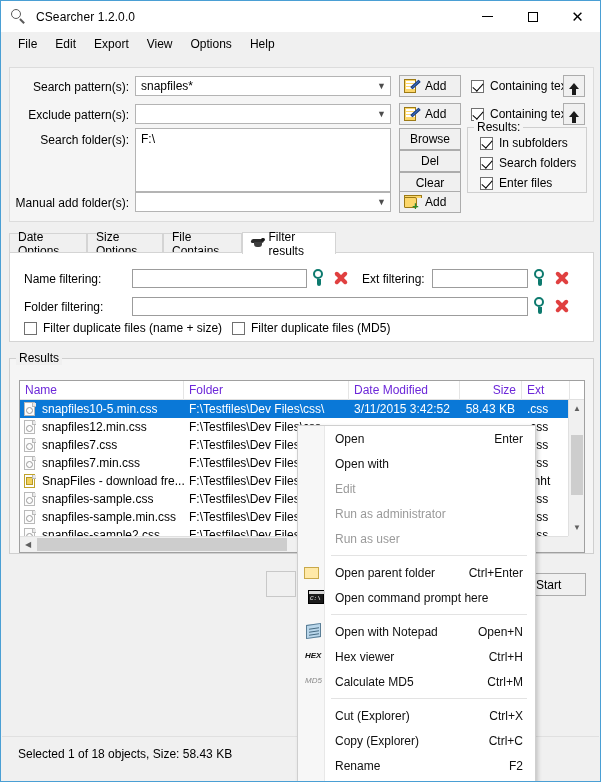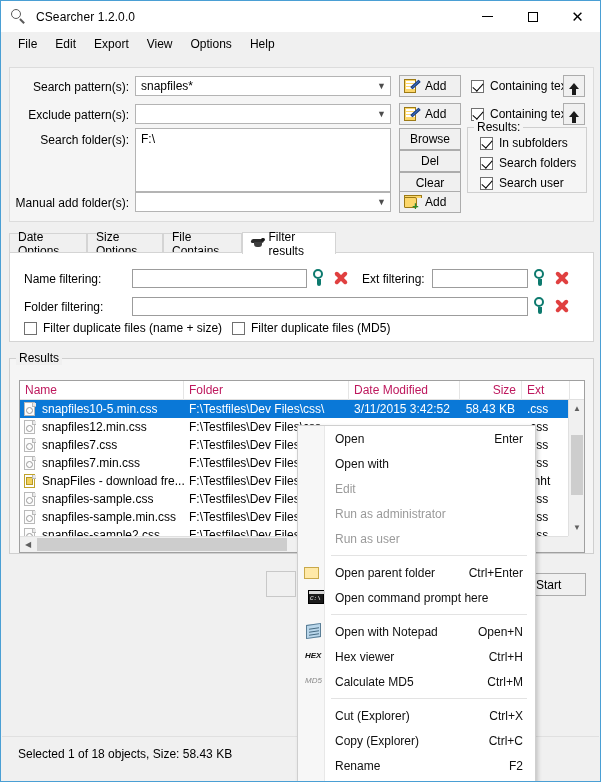--- a/index.html
+++ b/index.html
@@ -194,21 +194,21 @@
   .ic-x span:last-child  { transform:rotate(-45deg); }
   
   .results-fs { left:8px; top:357px; width:585px; height:196px; background:#f5f5f5; }
   .listview {
     position:absolute; left:18px; top:379px; width:566px; height:173px;
     background:#ffffff; border:1px solid #a0a0a0; overflow:hidden;
   }
   .lv-head {
     position:absolute; left:0; top:0; width:100%; height:19px;
     background:#ffffff; border-bottom:1px solid #e0e0e0;
-    display:flex; font-size:12px; color:#be185d;
+    display:flex; font-size:12px; color:#6d28d9;
   }
   .lv-head .hc {
     border-right:1px solid #e5e5e5; padding:2px 5px 0 5px; height:19px;
     white-space:nowrap; overflow:hidden;
   }
   .lv-rows { position:absolute; left:0; top:19px; width:100%; }
   .lv-row { height:18px; display:flex; font-size:12px; color:#000; align-items:center; }
   .lv-row.sel { background:#0a78d7; color:#ffffff; }
   .lv-cell { padding-left:5px; white-space:nowrap; overflow:hidden; }
   .lv-cell.num { text-align:right; padding-right:7px; padding-left:0; }
@@ -403,21 +403,21 @@
       <div class="cbrow" style="left:12px; top:8px;">
         <span class="cb on"></span>
         <span class="cblabel">In subfolders</span>
       </div>
       <div class="cbrow" style="left:12px; top:28px;">
         <span class="cb on"></span>
         <span class="cblabel">Search folders</span>
       </div>
       <div class="cbrow" style="left:12px; top:48px;">
         <span class="cb on"></span>
-        <span class="cblabel">Search user</span>
+        <span class="cblabel">Enter files</span>
       </div>
     </div>
 
     <div class="lbl" style="left:0px; top:128px; width:119px;">Manual add folder(s):</div>
     <div class="combo" style="left:125px; top:124px; width:256px;">
       <div class="cval"></div>
       <div class="carrow">▼</div>
     </div>
     <div class="btn icn" style="left:389px; top:123px; width:62px;">
       <span class="ic-addf">

